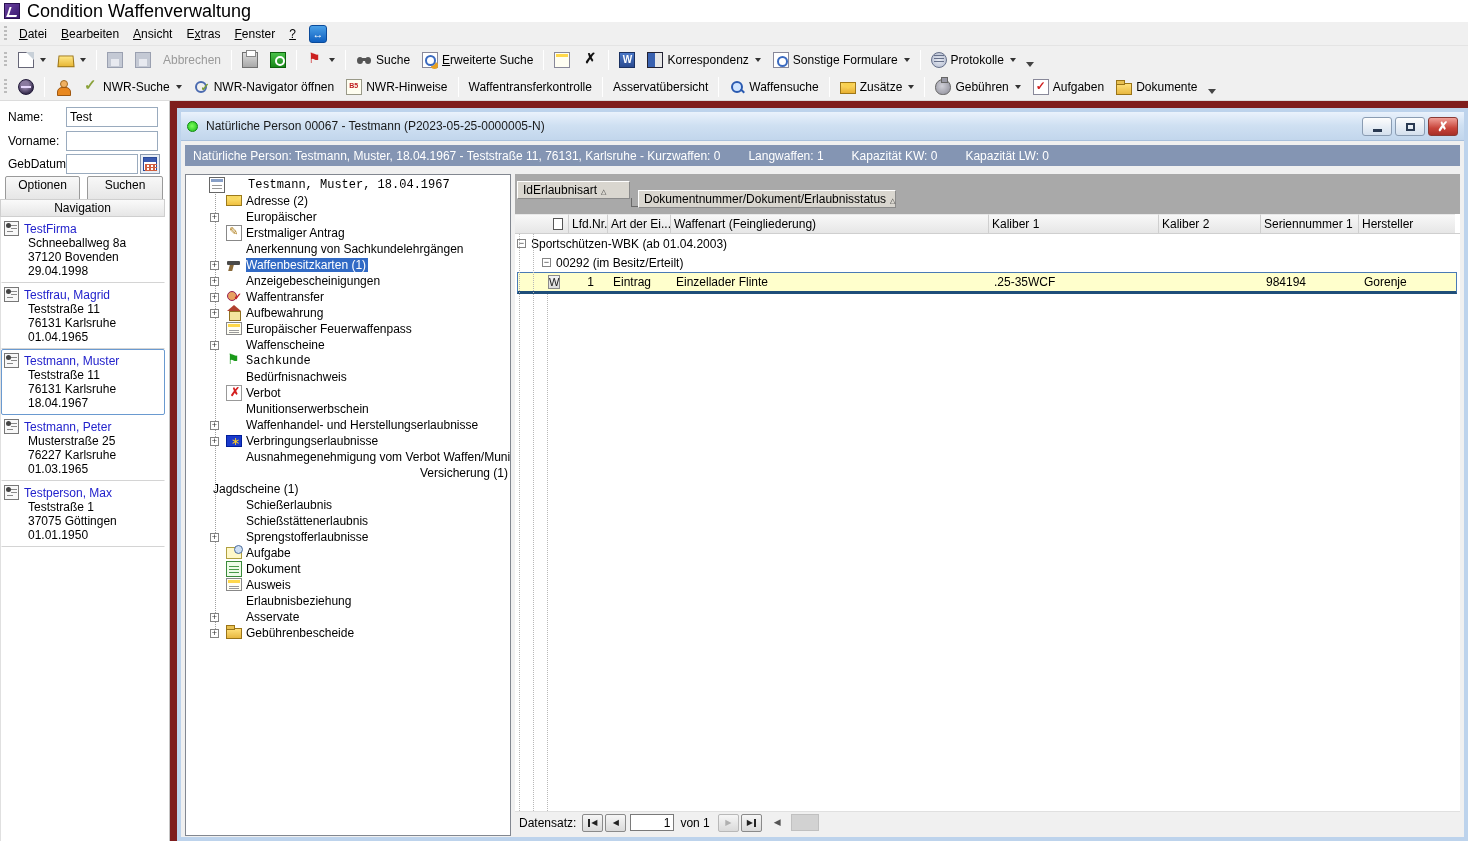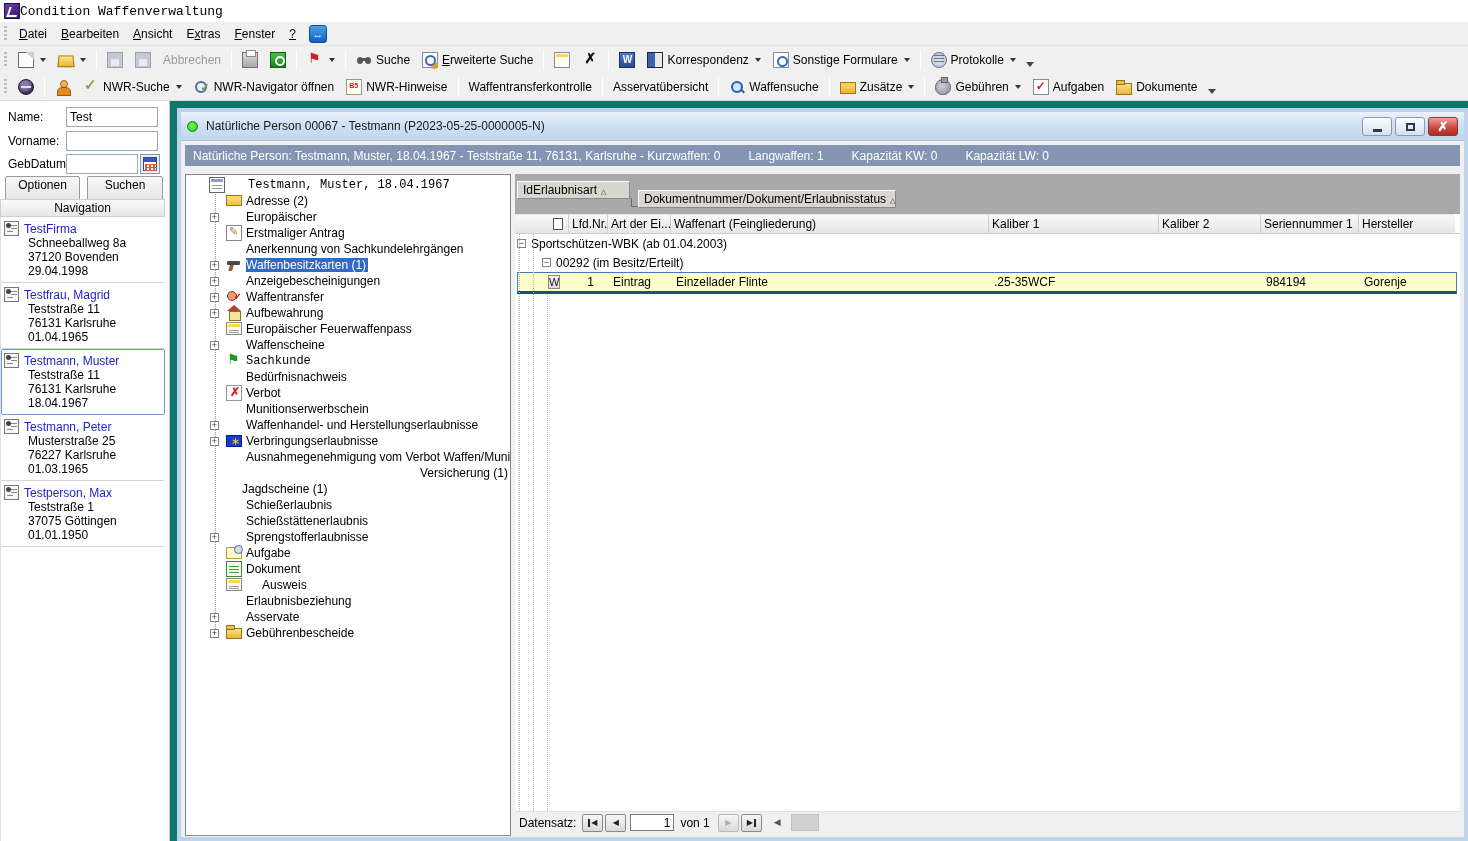--- a/index.html
+++ b/index.html
@@ -5,21 +5,21 @@
   * { margin:0; padding:0; box-sizing:border-box; }
   html,body { background:#888; }
   .screen {
     position:relative; width:1468px; height:841px; overflow:hidden;
     background:#fff; font-family:"Liberation Sans", sans-serif; font-size:12px; color:#000;
   }
   
   .titlebar { position:absolute; left:0; top:0; width:1468px; height:22px; background:#fff; display:flex; align-items:center; padding-left:4px; }
   .app-icon { width:16px; height:16px; background:linear-gradient(135deg,#6a3fa0,#3a1a70); border:1px solid #2a1050; position:relative; flex:none; }
   .app-icon::after { content:""; position:absolute; left:3px; top:3px; width:8px; height:8px; border-left:2px solid #fff; border-bottom:2px solid #fff; transform:skewX(-18deg); }
-  .titlebar .title { font-size:13px;font-family:Liberation Mono, monospace; }
+  .titlebar .title { margin-left:7px; font-size:18px; }
   
   .menubar { position:absolute; left:0; top:22px; width:1468px; height:24px; background:#f0f0f0; display:flex; align-items:center; border-bottom:1px solid #e4e4e4; }
   .grip { width:3px; height:16px; margin:0 5px 0 4px; background:repeating-linear-gradient(to bottom,#bcbcbc 0 2px,transparent 2px 4px); flex:none; }
   .menu-item { padding:3px 7px; cursor:default; }
   .tv-icon { width:18px; height:18px; margin-left:6px; border-radius:3px; background:linear-gradient(#4aa0e8,#1060c0); border:1px solid #0a4a9a; color:#fff; font-size:11px; text-align:center; line-height:16px; }
   
   .toolbar { position:absolute; left:0; width:1468px; background:#f0f0f0; display:flex; align-items:center; }
   .tb1 { top:46px; height:28px; }
   .tb2 { top:74px; height:27px; border-bottom:1px solid #dcdcdc; }
   .tbtn { display:flex; align-items:center; gap:4px; padding:2px 4px; margin:0 1px; border:1px solid transparent; border-radius:2px; height:24px; cursor:default; white-space:nowrap; }
@@ -69,21 +69,21 @@
   .moneybag-icon::before { content:""; position:absolute; left:5px; top:-3px; width:5px; height:4px; background:#9a9aa6; border:1px solid #666; }
   .clipboard-icon { background:#fff; border:1px solid #889; }
   .clipboard-icon::after { content:"✓"; color:#d02020; font-weight:bold; font-size:12px; position:absolute; left:2px; top:-1px; }
   .folder-docs-icon { background:linear-gradient(#ffe07a,#e8b840); border:1px solid #9a7418; height:12px; margin-top:3px; }
   .folder-docs-icon::before { content:""; position:absolute; left:-1px; top:-4px; width:7px; height:3px; background:#e8c050; border:1px solid #9a7418; }
   .calendar-icon { background:#fff; border:1px solid #2a4a9a; }
   .calendar-icon::before { content:""; position:absolute; left:0; top:0; right:0; height:4px; background:#3a5ab0; }
   .calendar-icon::after { content:""; position:absolute; left:1px; top:6px; width:12px; height:7px;
     background:repeating-linear-gradient(to right,#d06040 0 2px,transparent 2px 4px),repeating-linear-gradient(to bottom,#d06040 0 1px,transparent 1px 3px); }
   
-  .workspace { position:absolute; left:0; top:101px; width:1468px; height:740px; background:#0f766e; }
+  .workspace { position:absolute; left:0; top:101px; width:1468px; height:740px; background:#7f1d1d; }
   
   .left-panel { position:absolute; left:0; top:0; width:170px; height:740px; background:#fff; border-right:1px solid #c4c4c4; }
   .fld-row { position:absolute; left:0; display:flex; align-items:center; }
   .fld-row label { width:66px; padding-left:8px; }
   .fld-input { width:92px; height:20px; border:1px solid #9aabbe; padding:0 3px; font:12px "Liberation Sans",sans-serif; }
   .fld-input.short { width:72px; }
   .cal-btn { width:20px; height:20px; margin-left:2px; border:1px solid #8a9ab0; background:#e8eef6; display:flex; align-items:center; justify-content:center; }
   .cal-btn .ic { width:14px; height:14px; }
   .panel-btn { position:absolute; height:32px; border:1px solid #9a9a9a; background:linear-gradient(#f8f8f8,#e0e0e0); font:12px "Liberation Sans",sans-serif; text-align:center; line-height:16px; border-radius:2px; }
   .nav-header { position:absolute; left:0; top:98px; width:165px; height:18px; background:linear-gradient(#fafafa,#e6e6e6); border:1px solid #cfcfcf; text-align:center; line-height:17px; }
@@ -490,42 +490,42 @@
                 <span class="t-exp">+</span>
                 <span class="t-ico eu-flag-icon"></span>
                 <span class="t-label t-indent" style="padding-left: 0px;">Verbringungserlaubnisse</span>
               </div>
               <div class="t-row" style="padding-left: 60px;">
                 <span class="t-label t-indent" style="padding-left: 0px;">Ausnahmegenehmigung vom Verbot Waffen/Munition</span>
               </div>
               <div class="t-row" style="padding-left: 60px; justify-content: flex-end;">
                 <span class="t-label t-indent" style="padding-left: 0px;">Versicherung (1)</span>
               </div>
-              <div class="t-row" style="padding-left: 56px;">
+              <div class="t-row" style="padding-left: 27px;">
                 <span class="t-label t-indent" style="padding-left: 0px;">Jagdscheine (1)</span>
               </div>
               <div class="t-row" style="padding-left: 60px;">
                 <span class="t-label t-indent" style="padding-left: 0px;">Schießerlaubnis</span>
               </div>
               <div class="t-row" style="padding-left: 60px;">
                 <span class="t-label t-indent" style="padding-left: 0px;">Schießstättenerlaubnis</span>
               </div>
               <div class="t-row" style="padding-left: 60px;">
                 <span class="t-exp">+</span>
                 <span class="t-label t-indent" style="padding-left: 0px;">Sprengstofferlaubnisse</span>
               </div>
               <div class="t-row" style="padding-left: 60px;">
                 <span class="t-ico task-icon"></span>
                 <span class="t-label t-indent" style="padding-left: 0px;">Aufgabe</span>
               </div>
               <div class="t-row" style="padding-left: 60px;">
                 <span class="t-ico document-icon"></span>
                 <span class="t-label t-indent" style="padding-left: 0px;">Dokument</span>
               </div>
-              <div class="t-row" style="padding-left: 76px;">
+              <div class="t-row" style="padding-left: 60px;">
                 <span class="t-ico card-icon"></span>
                 <span class="t-label t-indent" style="padding-left: 0px;">Ausweis</span>
               </div>
               <div class="t-row" style="padding-left: 60px;">
                 <span class="t-label t-indent" style="padding-left: 0px;">Erlaubnisbeziehung</span>
               </div>
               <div class="t-row" style="padding-left: 60px;">
                 <span class="t-exp">+</span>
                 <span class="t-label t-indent" style="padding-left: 0px;">Asservate</span>
               </div>

